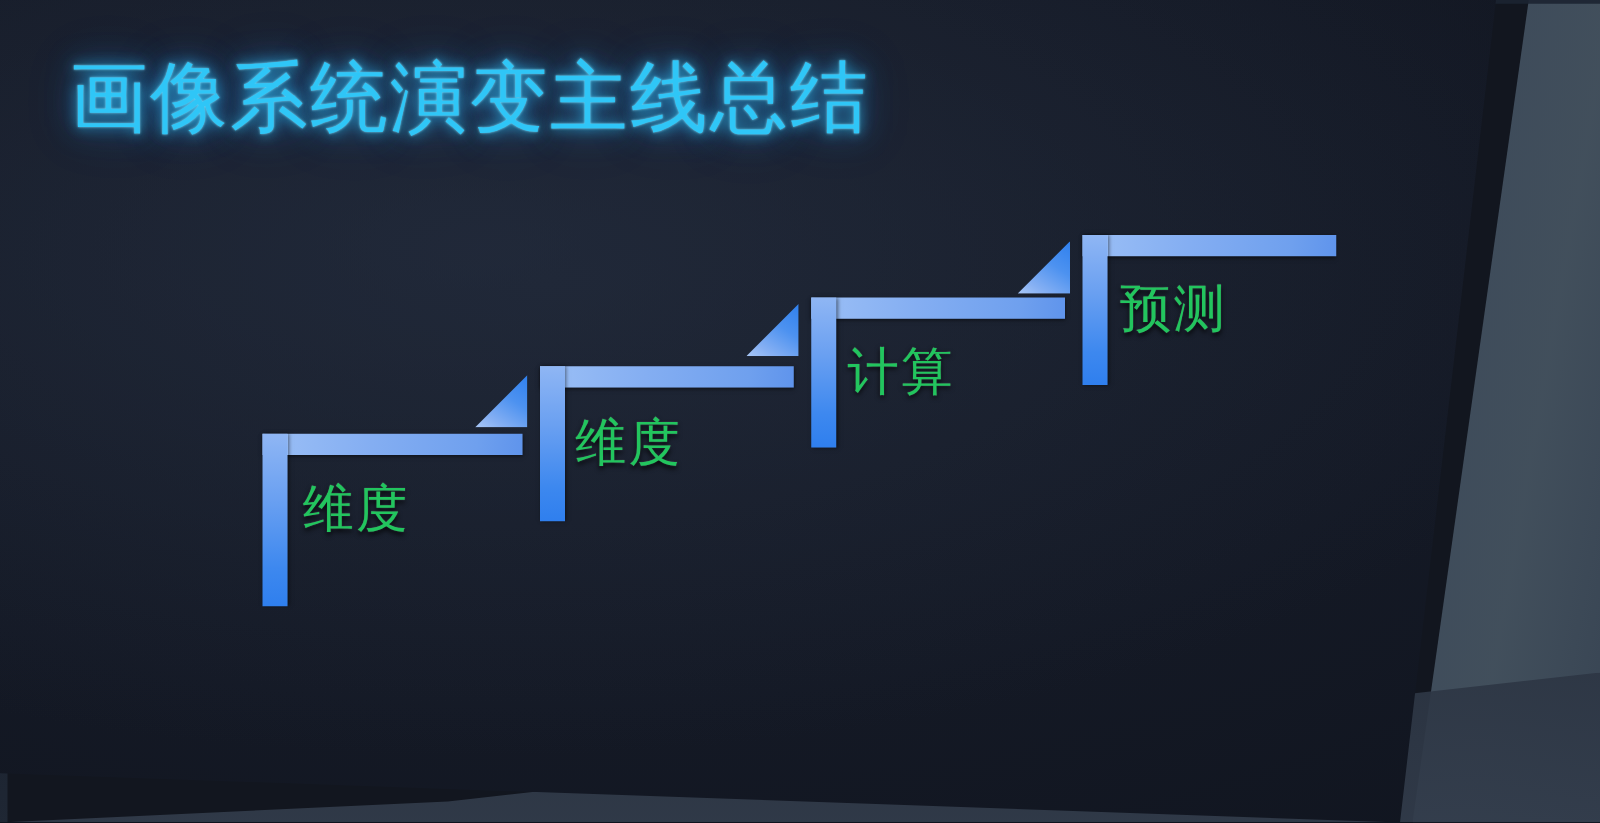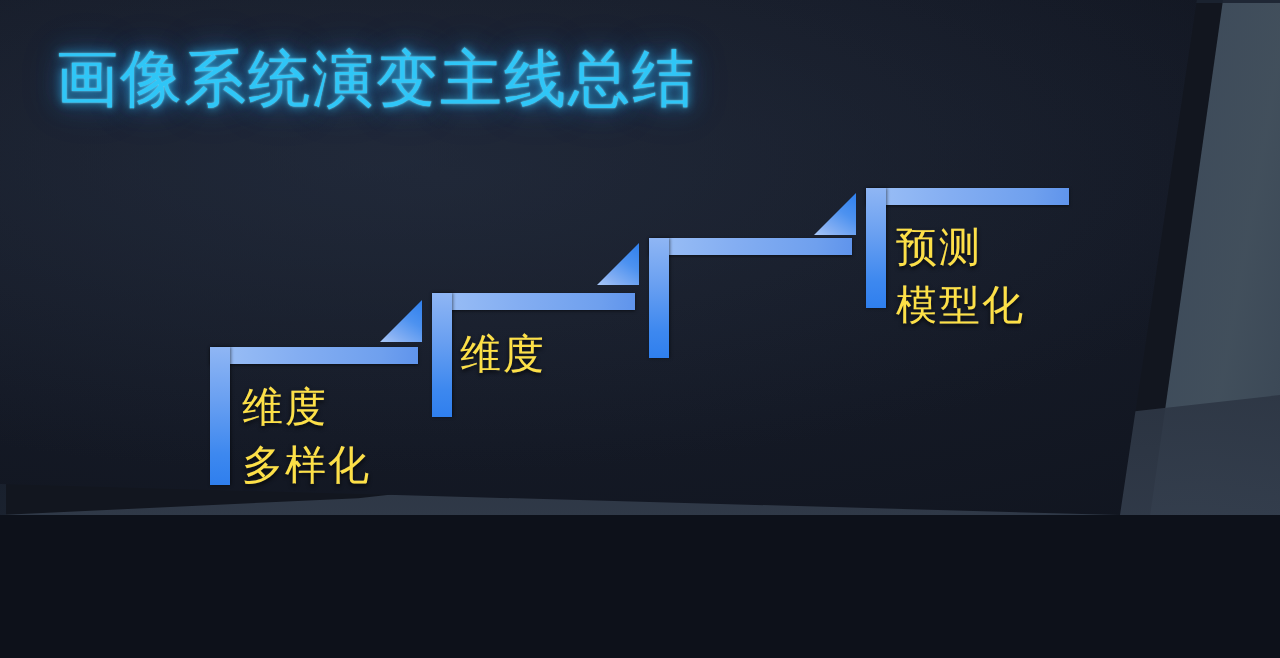--- a/index.html
+++ b/index.html
@@ -11,21 +11,21 @@
   body {
     width: 1280px;
     height: 658px;
     overflow: hidden;
     font-family: "Liberation Serif", "DejaVu Serif", serif;
   }
 
   #slide {
     position: relative;
     width: 1280px;
-    height: 515px;
+    height: 658px;
     overflow: hidden;
     background: #12161f;
   }
 
   
   .frame-layer {
     position: absolute;
     inset: 0;
     pointer-events: none;
   }
@@ -130,21 +130,21 @@
   }
   
   .wedge {
     position: absolute;
     background: linear-gradient(214deg, #2f80ee 0%, #4d92f0 40%, #86b0f3 78%, #a9c8f8 100%);
     clip-path: polygon(100% 0%, 100% 100%, 0% 100%);
   }
 
   .labels {
     position: absolute;
-    color: #fde047;
+    color: #22c55e;
     font-family: "Liberation Serif", "DejaVu Serif", serif;
     font-size: 41px;
     line-height: 1.42;
     letter-spacing: 2px;
     white-space: nowrap;
     text-shadow: 0 2px 4px rgba(0,0,0,.85), 0 0 1px rgba(255,255,255,.35);
   }
   .labels .l2 { display: block; }
 </style>
 </head>
@@ -166,47 +166,46 @@
   <div id="title">画像系统演变主线总结</div>
 
   <div id="stairs">
 
     <div class="step" style="left:210px; top:347px; width:210px; height:140px;">
       <div class="bar-h" style="width:208px;"></div>
       <div class="bar-v" style="top:0px; height:138px;"></div>
     </div>
     <div class="labels" style="left:242px; top:378px;">
       <span class="l1">维度</span>
-      <span class="l2">多样化</span>
     </div>
 
     <div class="wedge" style="left:380px; top:300px; width:42px; height:42px;"></div>
 
     <div class="step" style="left:432px; top:293px; width:205px; height:130px;">
       <div class="bar-h" style="width:203px;"></div>
       <div class="bar-v" style="top:0px; height:124px;"></div>
     </div>
     <div class="labels" style="left:460px; top:325px;">
       <span class="l1">维度</span>
     </div>
 
     <div class="wedge" style="left:597px; top:243px; width:42px; height:42px;"></div>
 
     <div class="step" style="left:649px; top:238px; width:205px; height:124px;">
       <div class="bar-h" style="width:203px;"></div>
       <div class="bar-v" style="top:0px; height:120px;"></div>
     </div>
     <div class="labels" style="left:678px; top:268px;">
+      <span class="l1">计算</span>
     </div>
 
     <div class="wedge" style="left:814px; top:193px; width:42px; height:42px;"></div>
 
     <div class="step" style="left:866px; top:188px; width:205px; height:124px;">
       <div class="bar-h" style="width:203px;"></div>
       <div class="bar-v" style="top:0px; height:120px;"></div>
     </div>
     <div class="labels" style="left:896px; top:218px;">
       <span class="l1">预测</span>
-      <span class="l2">模型化</span>
     </div>
 
   </div>
 </div>
 
 </body></html>

